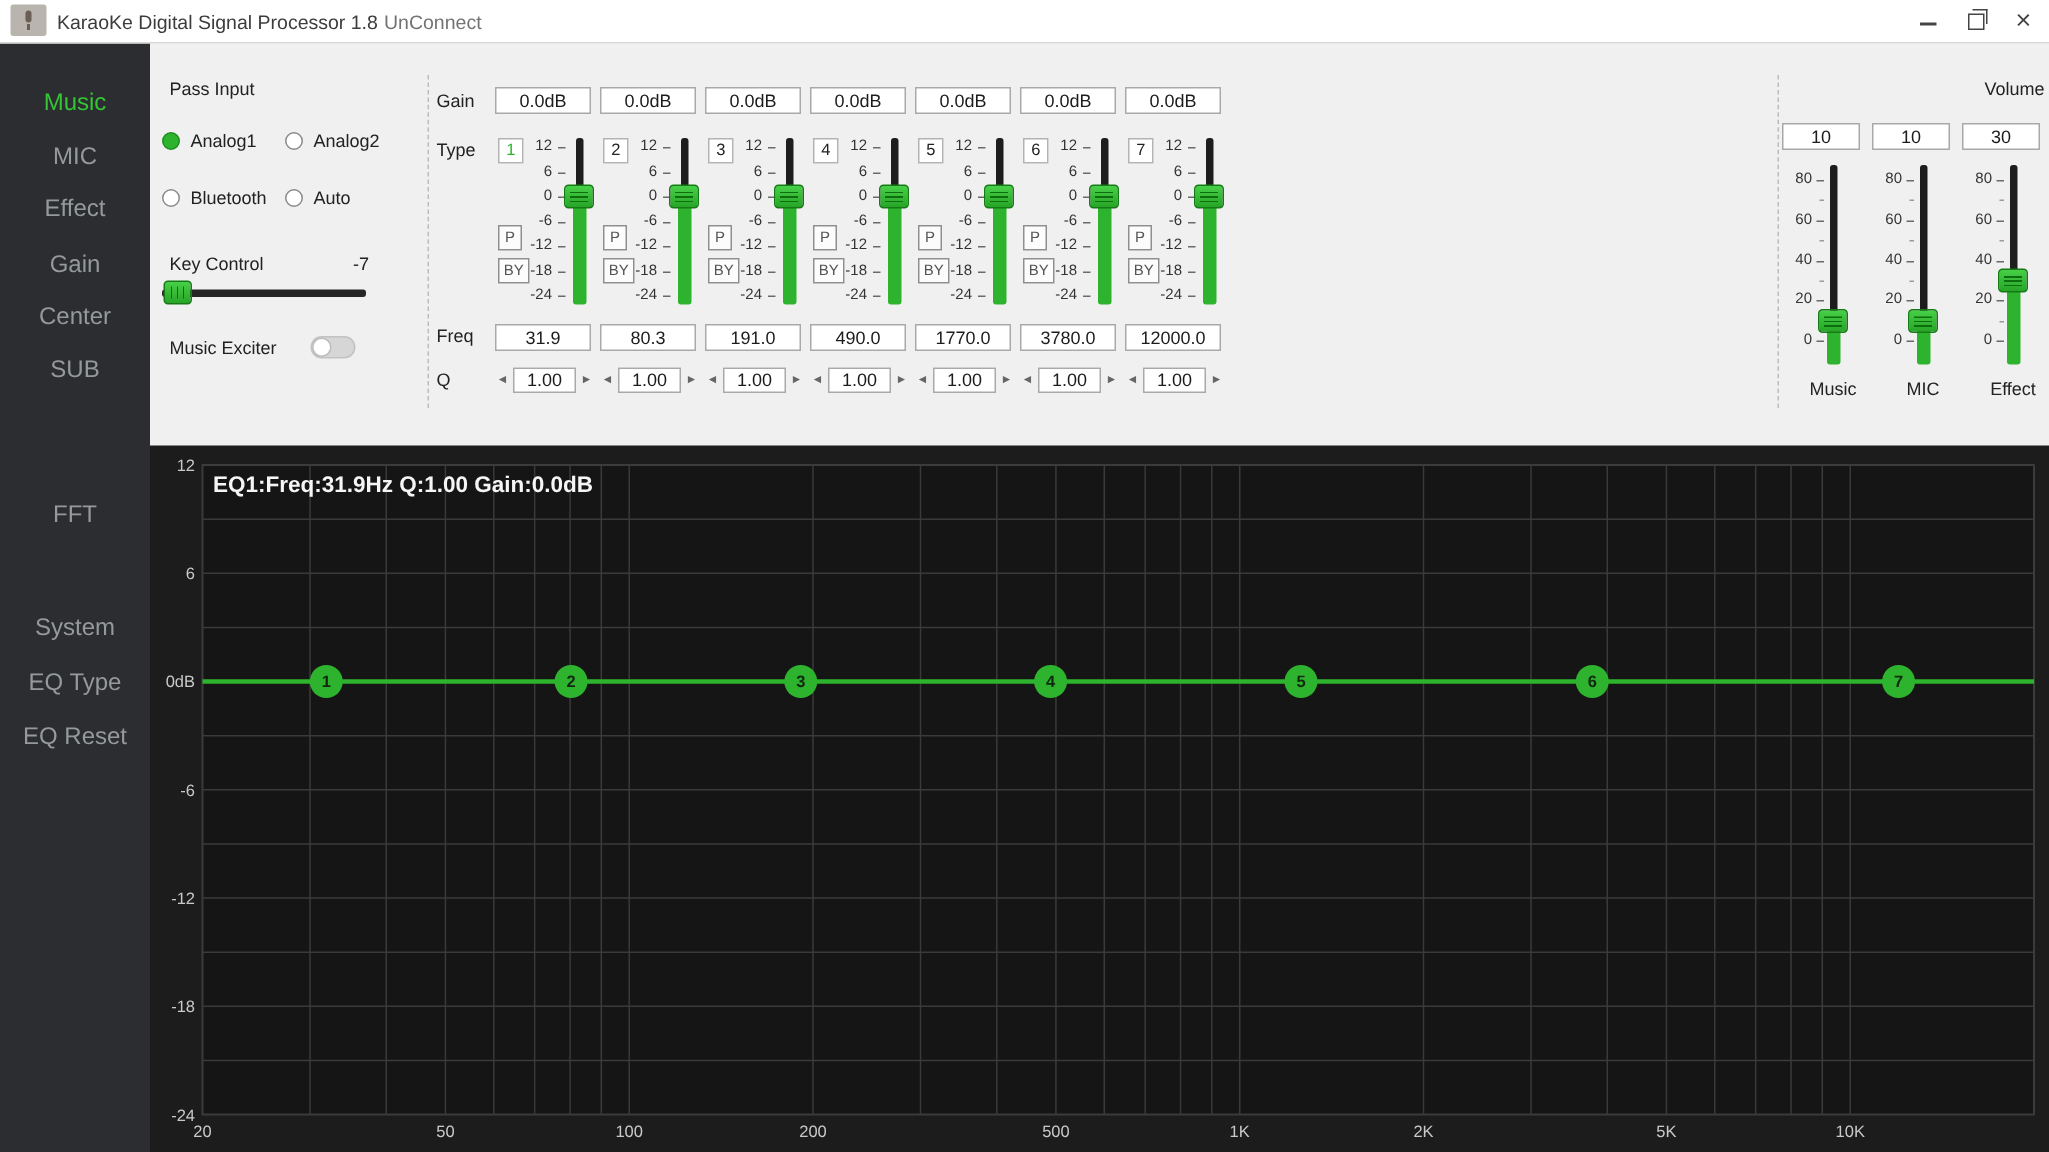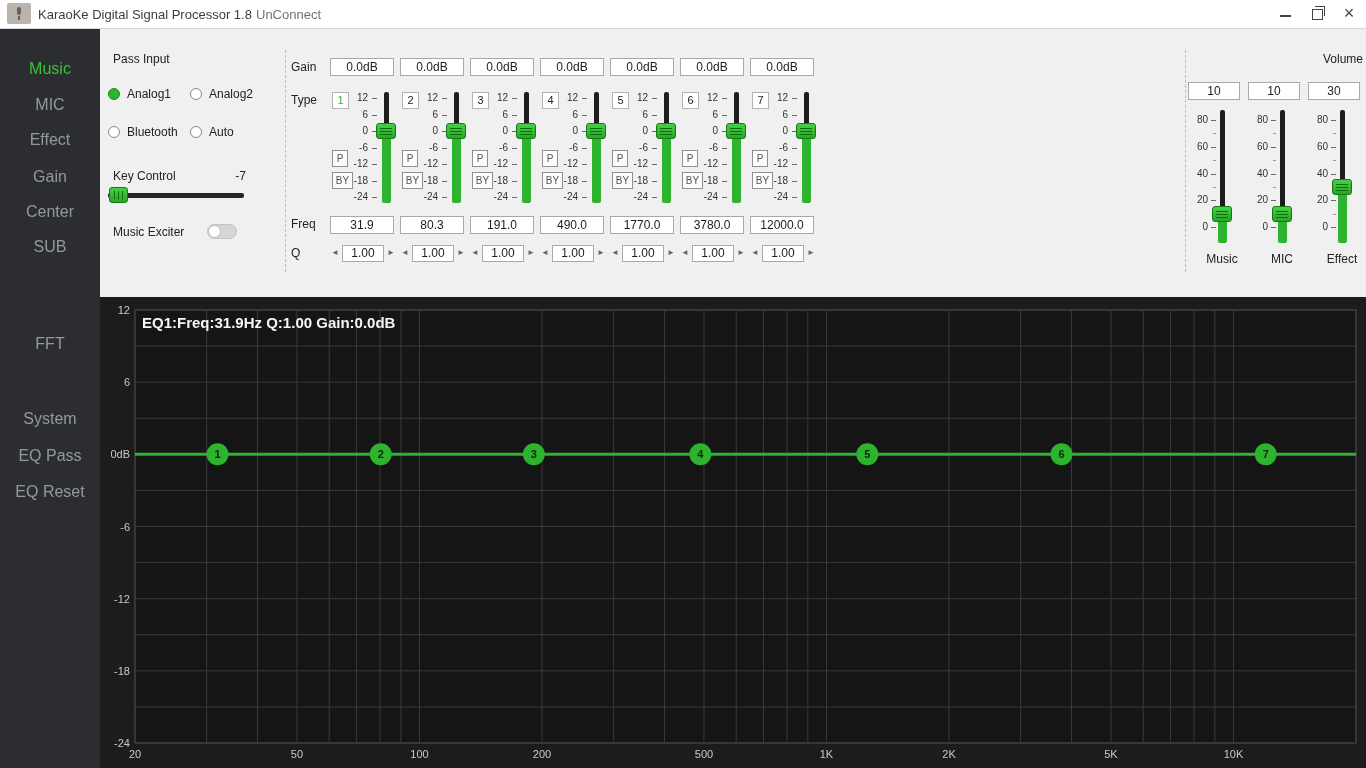--- a/index.html
+++ b/index.html
@@ -103,21 +103,21 @@
 
 <div class="sidebar">
     <div class="sb-item sb-active" style="top: 32px;">Music</div>
     <div class="sb-item" style="top: 68px;">MIC</div>
     <div class="sb-item" style="top: 103px;">Effect</div>
     <div class="sb-item" style="top: 140px;">Gain</div>
     <div class="sb-item" style="top: 175px;">Center</div>
     <div class="sb-item" style="top: 210px;">SUB</div>
     <div class="sb-item" style="top: 307px;">FFT</div>
     <div class="sb-item" style="top: 382px;">System</div>
-    <div class="sb-item" style="top: 419px;">EQ Pass</div>
+    <div class="sb-item" style="top: 419px;">EQ Type</div>
     <div class="sb-item" style="top: 455px;">EQ Reset</div>
   </div>
 
 <div class="toppanel">
   <div class="sep sep1"></div>
   <div class="sep sep2"></div>
 
   <div class="section-label" style="left:13px;top:24px;">Pass Input</div>
   <div>
       <div class="radio sel" style="left: 8px; top: 60px;"></div>

